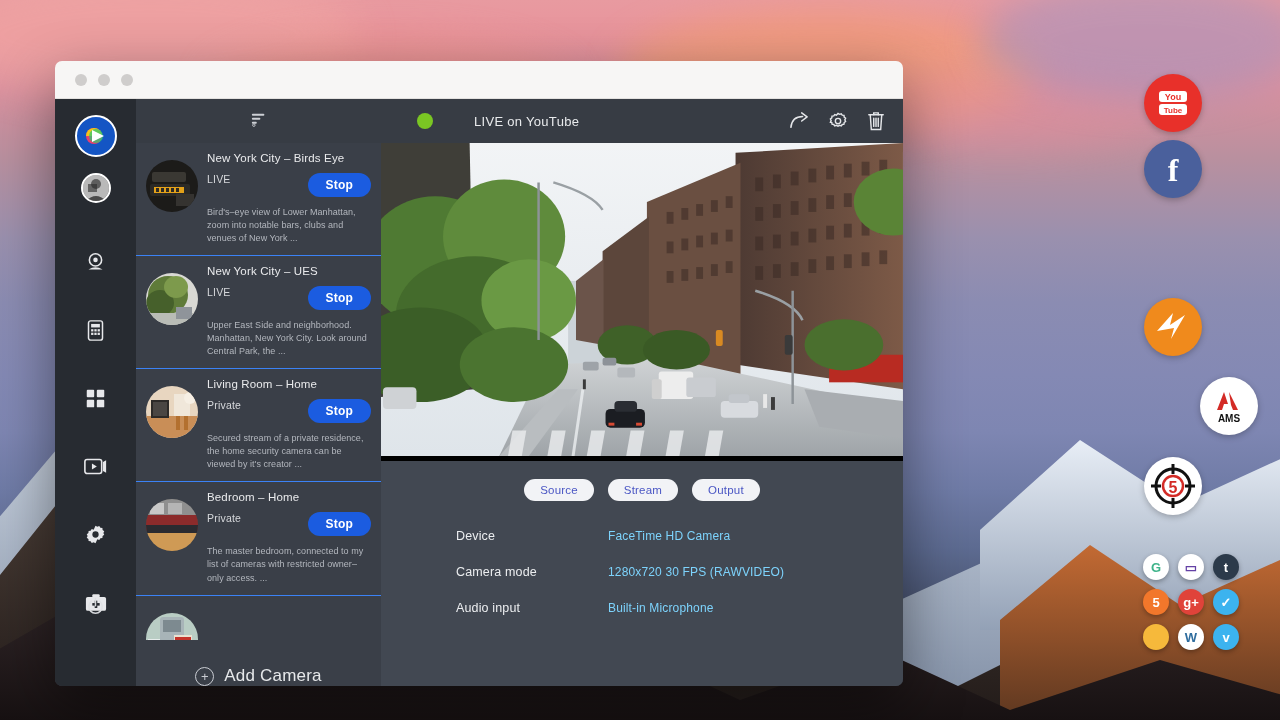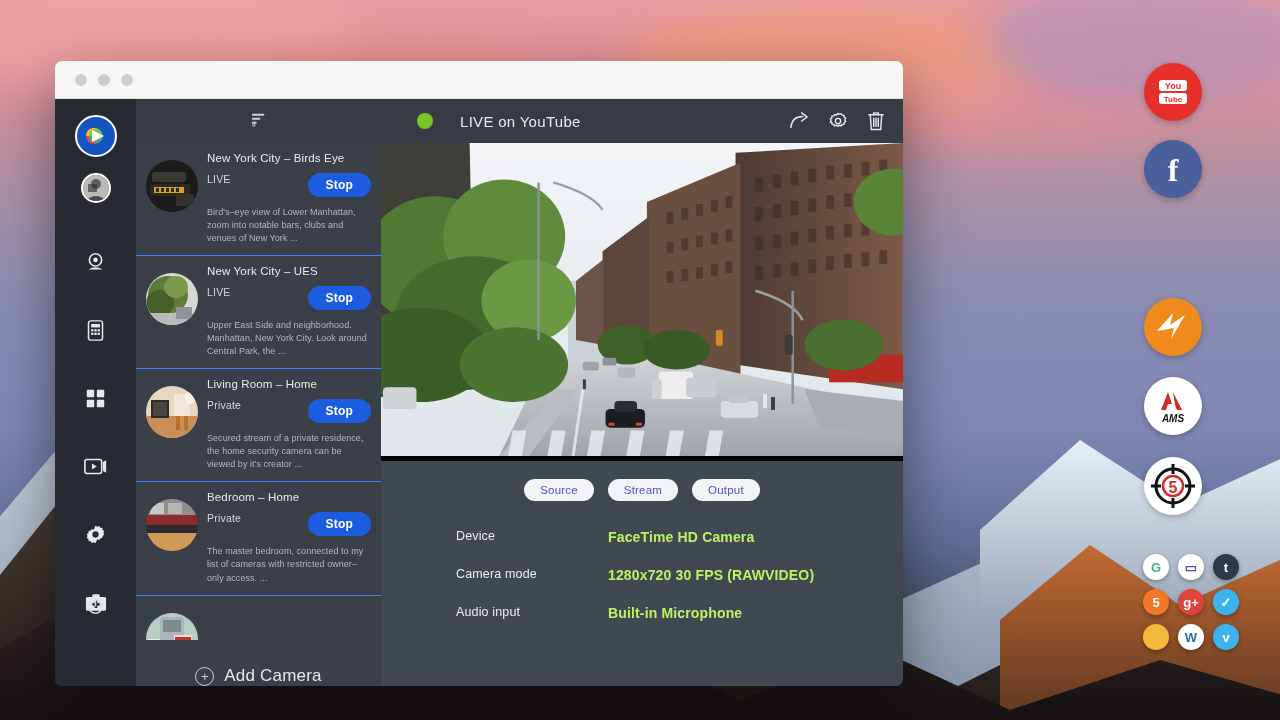--- a/index.html
+++ b/index.html
@@ -125,41 +125,41 @@
   }
   #add-camera-label { color: #e6e8ea; font-size: 17px; letter-spacing: .2px; }
 
   
   #main-col { flex: 1; display: flex; flex-direction: column; background: #424852; }
   #main-toolbar {
     height: 44px; background: #373c44;
     display: flex; align-items: center; padding: 0 18px 0 36px;
   }
   .live-dot { width: 16px; height: 16px; border-radius: 50%; background: #7ac623; }
-  #live-label { color: #e8eaec; font-size: 15px; margin-left: 9px; letter-spacing: .3px; padding-left: 18px; }
+  #live-label { color: #e8eaec; font-size: 13px; margin-left: 23px; letter-spacing: .3px; padding-left: 18px; }
   #toolbar-actions { margin-left: auto; display: flex; gap: 19px; align-items: center; }
   .tb-icon { cursor: pointer; display: flex; align-items: center; }
 
   #video-wrap { height: 318px; background: #000; overflow: hidden; position: relative; }
   #video-scene { position: absolute; inset: 0; }
 
   #tabs-row {
     display: flex; gap: 14px; justify-content: center;
     padding: 18px 0 0 0;
   }
   .pill {
     background: #f2f3f6; color: #4a56c4; border: none; border-radius: 12px;
     font-size: 11.5px; padding: 5px 16px; cursor: pointer;
     font-family: "Liberation Sans", sans-serif; letter-spacing: .2px;
   }
 
   #props { padding: 28px 0 0 75px; }
   .prop-row { display: flex; margin-bottom: 22px; }
   .prop-label { width: 152px; color: #eceef0; font-size: 12.5px; letter-spacing: .15px; }
-  .prop-value { color: #bef264; font-size: 14px; letter-spacing: .15px; font-weight: bold; }
+  .prop-value { color: #7dd3fc; font-size: 12px; letter-spacing: .15px; }
 
   
   .launcher { position: absolute; cursor: pointer; }
   .launch-circle {
     border-radius: 50%; display: flex; align-items: center; justify-content: center;
     box-shadow: 0 2px 6px rgba(0,0,0,0.25);
   }
   .mini { position: absolute; cursor: pointer; }
   .mini-circle {
     width: 26px; height: 26px; border-radius: 50%;
@@ -605,21 +605,21 @@
               <div class="prop-label">Audio input</div>
               <div class="prop-value">Built-in Microphone</div>
             </div>
           </div>
       </div>
     </div>
 
   </div>
 
   <div id="launchers">
-      <div class="launcher" style="left: 1144px; top: 63px;">
+      <div class="launcher" style="left: 1144px; top: 74px;">
         <div class="launch-circle" style="width:58px;height:58px;background:#e8302a;">
           <svg width="40" height="40" viewBox="0 0 40 40">
             <rect x="6" y="8" width="28" height="11" rx="3" fill="#fff"></rect>
             <rect x="6" y="21" width="28" height="11" rx="3" fill="#fff"></rect>
             <text x="20" y="17" font-size="9" font-weight="bold" fill="#e8302a" text-anchor="middle" font-family="Liberation Sans, sans-serif">You</text>
             <text x="20" y="30" font-size="8" font-weight="bold" fill="#e8302a" text-anchor="middle" font-family="Liberation Sans, sans-serif">Tube</text>
           </svg>
         </div>
       </div>
       <div class="launcher" style="left: 1144px; top: 140px;">
@@ -629,21 +629,21 @@
           </svg>
         </div>
       </div>
       <div class="launcher" style="left: 1144px; top: 298px;">
         <div class="launch-circle" style="width:58px;height:58px;background:#f08a1c;">
           <svg width="44" height="44" viewBox="0 0 44 44">
             <path d="M6 26 L22 8 L19 20 L34 10 L20 34 L23 23 Z" fill="#fff"></path>
           </svg>
         </div>
       </div>
-      <div class="launcher" style="left: 1144px; top: 377px; font-style: italic;">
+      <div class="launcher" style="left: 1200px; top: 377px;">
         <div class="launch-circle" style="width:58px;height:58px;background:#ffffff;">
           <svg width="44" height="44" viewBox="0 0 44 44">
             <path d="M17 8 L10 26 h5 l2-6 h4 l-4-12z M22 8 L31 26 h-5 l-2-5 z" fill="#d32b26"></path>
             <text x="22" y="38" font-size="10" font-weight="bold" fill="#111" text-anchor="middle" font-family="Liberation Sans, sans-serif">AMS</text>
           </svg>
         </div>
       </div>
       <div class="launcher" style="left: 1144px; top: 457px;">
         <div class="launch-circle" style="width:58px;height:58px;background:#ffffff;">
           <svg width="48" height="48" viewBox="0 0 48 48">

